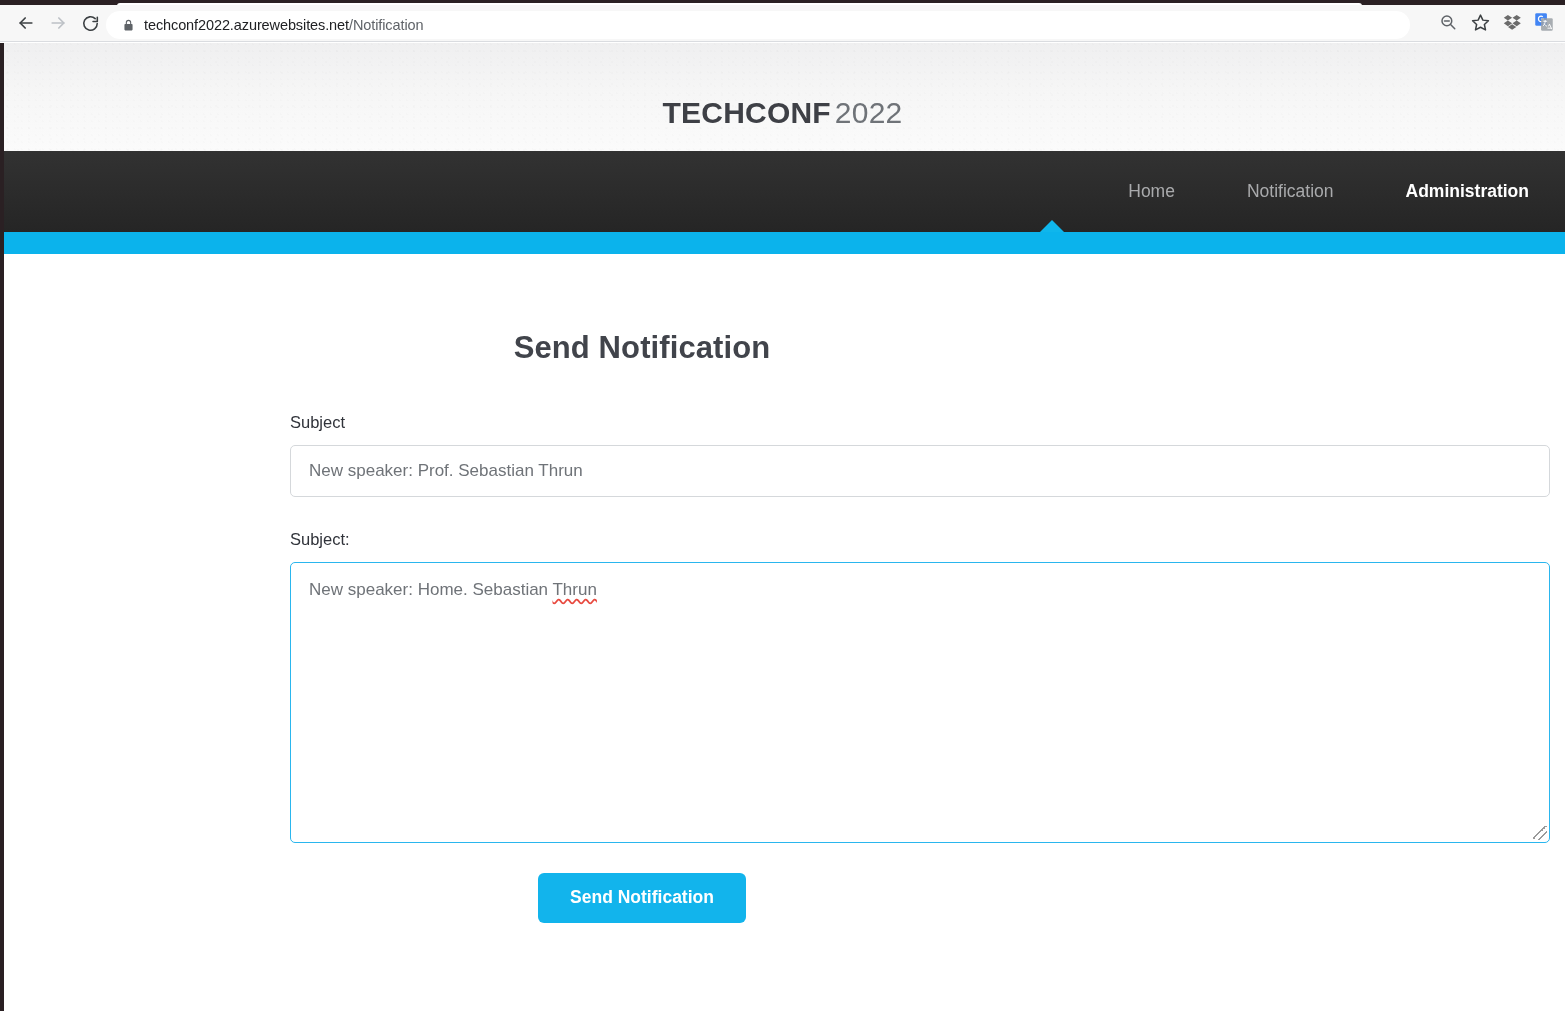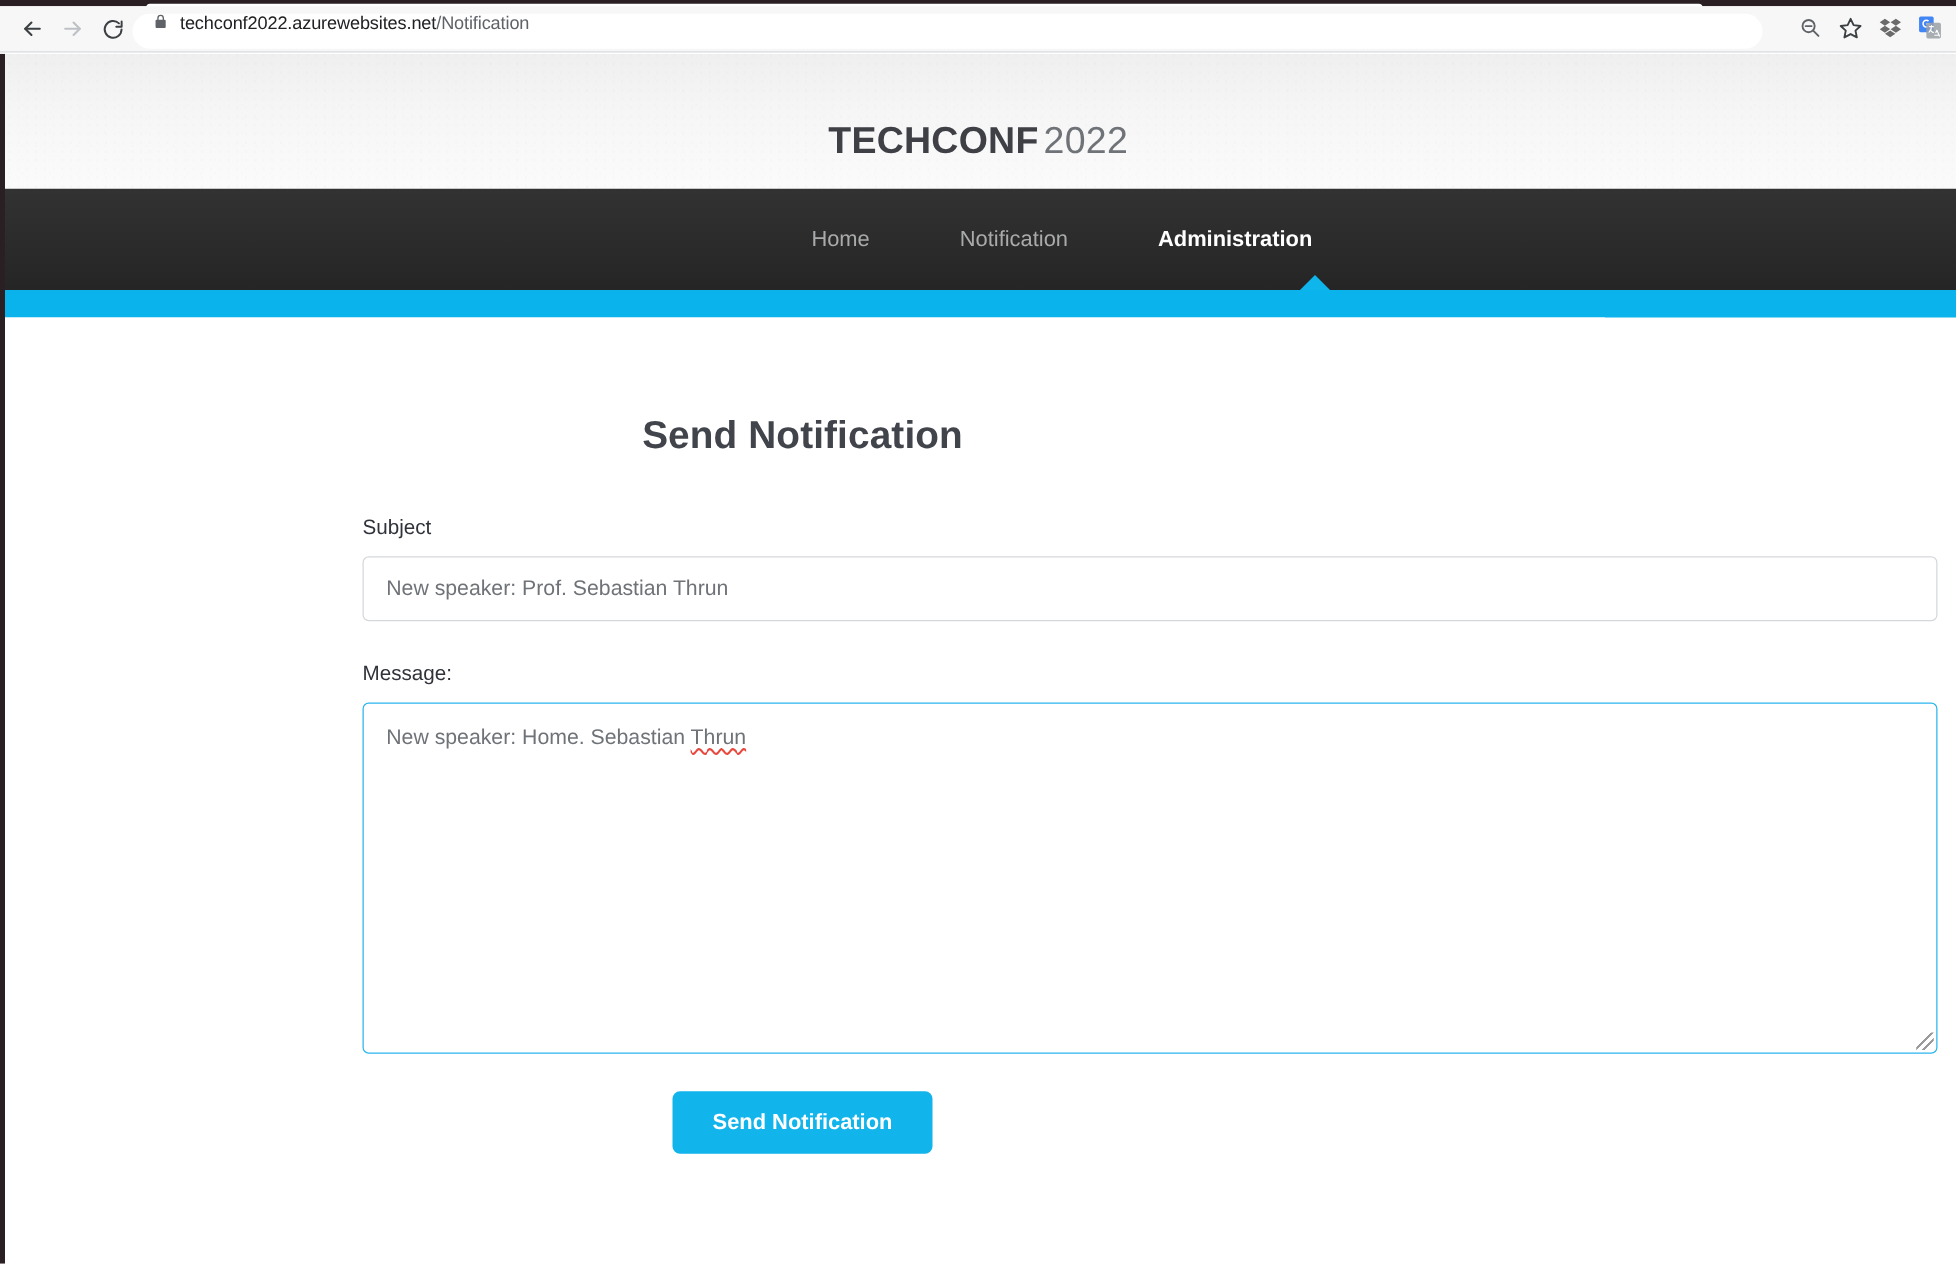--- a/index.html
+++ b/index.html
@@ -42,21 +42,21 @@
     border-radius: 50%;
     cursor: pointer;
   }
   .icon-btn svg { display: block; }
 
   .omnibox {
     position: absolute; left: 106px; top: 6px;
     width: 1304px; height: 28px;
     background: #ffffff;
     border-radius: 14px;
-    display: flex; align-items: flex-start;
+    display: flex; align-items: center;
     padding: 0 12px;
   }
   .lock-wrap { width: 20px; display: flex; align-items: center; justify-content: center; }
   .url-text {
     font-size: 14.5px; color: #202124; white-space: nowrap;
     margin-left: 6px; letter-spacing: -0.1px;
   }
   .url-text .path { color: #5f6368; }
 
   .toolbar-right {
@@ -97,21 +97,21 @@
     white-space: nowrap;
   }
   .brand .b1 { font-weight: bold; color: #3e4046; }
   .brand .b2 { font-weight: normal; color: #6f7378; margin-left: 4px; }
 
   
   .site-nav {
     position: relative;
     width: 1565px; height: 81px;
     background: linear-gradient(to bottom, #323232 0%, #2b2b2b 55%, #252525 100%);
-    display: flex; align-items: center; justify-content: center;
+    display: flex; align-items: center; justify-content: flex-end;
   }
   .nav-list { display: flex; align-items: center; gap: 0; margin-left: 134px; }
   .nav-link {
     font-size: 17.5px;
     color: #a9aaac;
     padding: 0 36px;
     cursor: pointer;
     white-space: nowrap;
   }
   .nav-link.active { color: #ffffff; font-weight: bold; }
@@ -311,21 +311,21 @@
     <div class="main">
       <h1 class="page-title">Send Notification</h1>
 
       <div class="form-wrap">
 
         <label class="field-label">Subject</label>
         <input class="subject-input" type="text" value="New speaker: Prof. Sebastian Thrun" style="">
 
         <div class="spacer"></div>
 
-        <label class="field-label">Message:</label>
+        <label class="field-label">Subject:</label>
         <div class="msg-box">
           <div class="msg-text"><span>New speaker: Home. Sebastian </span><span class="misspell">Thrun</span></div>
           <div class="resize-grip"></div>
         </div>
 
         <div class="btn-row">
           <button class="send-btn">Send Notification</button>
         </div>
       </div>
     </div>

